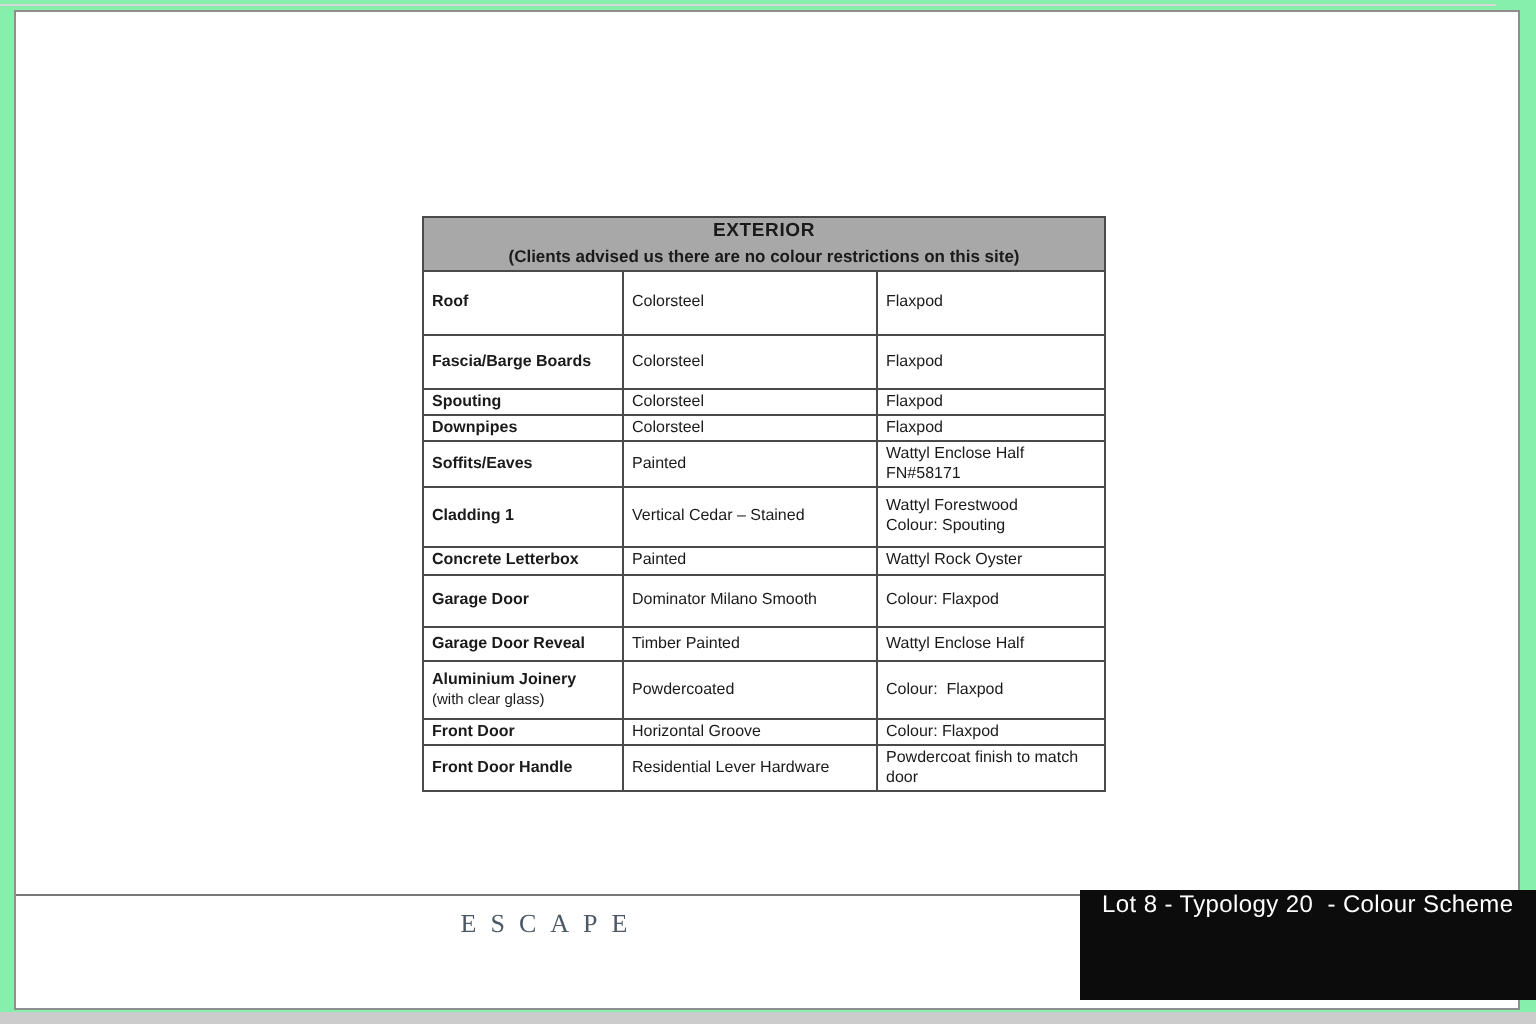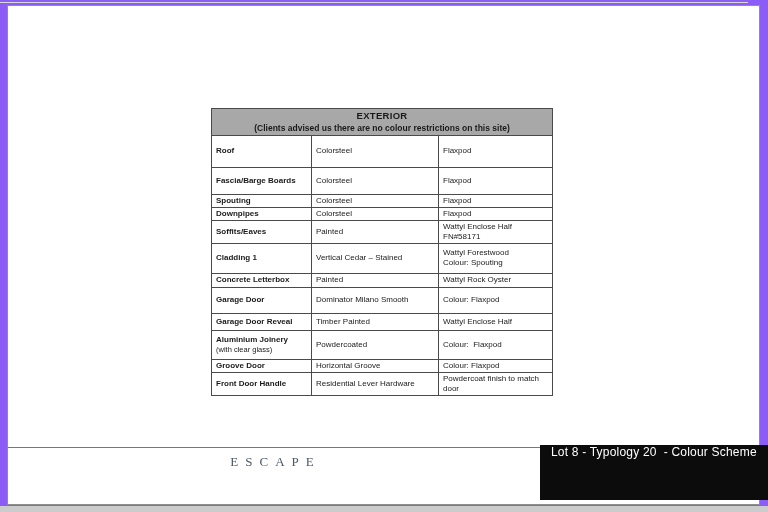--- a/index.html
+++ b/index.html
@@ -1,18 +1,18 @@
 <!DOCTYPE html>
 <html><head>
 <meta charset="utf-8">
 <style>
   html,body { margin:0; padding:0; background:#ffffff; }
   .stage {
     position:relative; width:768px; height:512px; overflow:hidden;
-    background:#8b5cf6;
+    background:#86efac;
     font-family:"Liberation Sans", sans-serif;
     color:#1a1a1a;
   }
   .top-hairline { position:absolute; left:0; top:2px; width:748px; height:1px; background:#d9d9d9; }
   .bottom-band { position:absolute; left:0; top:506px; width:768px; height:6px; background:#cccccc; }
 
   .page {
     position:absolute; left:7px; top:5px; width:753px; height:500px;
     background:#ffffff; border:1px solid #8f8f8f; box-sizing:border-box;
   }
@@ -144,21 +144,21 @@
         </tr>
         <tr class="r10">
           <td class="item">
             <span>Aluminium Joinery</span>
             <span class="item-note">(with clear glass)</span>
           </td>
           <td class="product">Powdercoated</td>
           <td class="colour">Colour:  Flaxpod</td>
         </tr>
         <tr class="r11">
-          <td class="item">Groove Door</td>
+          <td class="item">Front Door</td>
           <td class="product">Horizontal Groove</td>
           <td class="colour">Colour: Flaxpod</td>
         </tr>
         <tr class="r12">
           <td class="item">Front Door Handle</td>
           <td class="product">Residential Lever Hardware</td>
           <td class="colour">Powdercoat finish to match door</td>
         </tr>
       </tbody>
     </table>

